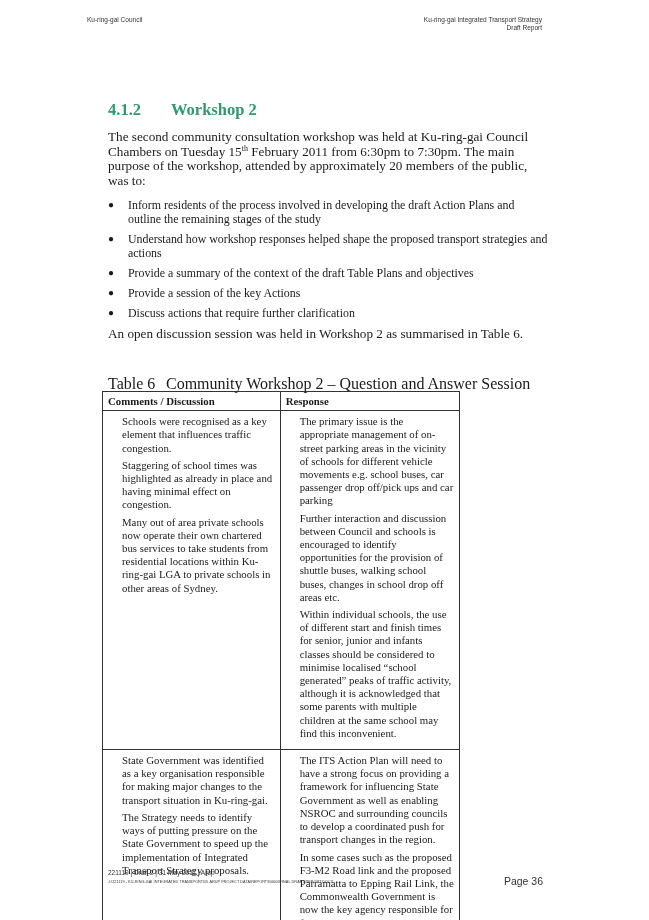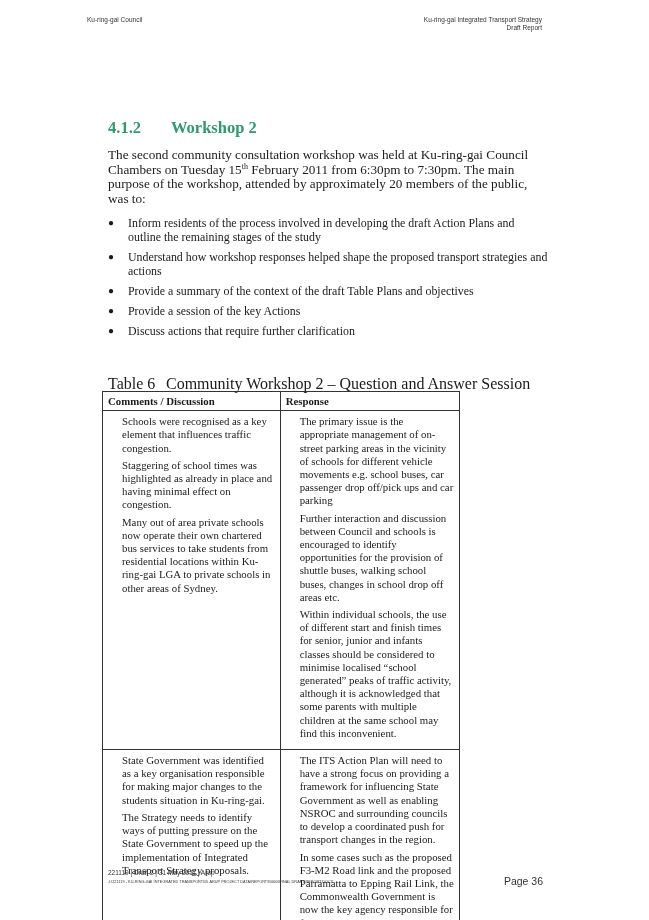--- a/index.html
+++ b/index.html
@@ -1,21 +1,21 @@
 <!DOCTYPE html>
 <html><head>
   <meta charset="utf-8">
   <style>
     html, body { margin: 0; padding: 0; background: #ffffff; }
     body { width: 649px; height: 920px; position: relative; overflow: hidden; color: #1a1a1a; }
     .hdr { position: absolute; font-family: "Liberation Sans", sans-serif; font-size: 6.5px; color: #333; line-height: 8px; }
     .hdr-left { left: 87px; top: 16px; }
     .hdr-right { right: 107px; top: 16px; text-align: right; }
     .content { position: absolute; left: 108px; top: 100px; width: 440px; font-family: "Liberation Serif", serif; }
-    .section-title { color: #2e9a6e; font-weight: bold; font-size: 16.5px; margin: 18px 0 10px 0; display: flex; }
+    .section-title { color: #2e9a6e; font-weight: bold; font-size: 16.5px; margin: 0 0 10px 0; display: flex; }
     .section-num { width: 63px; }
     .intro { font-size: 13.2px; line-height: 14.5px; margin: 0 0 10px 0; }
     .intro sup { font-size: 8px; line-height: 0; }
     ul.bullets { list-style: none; padding: 0; margin: 0 0 6px 0; }
     ul.bullets li { position: relative; padding-left: 20px; font-size: 11.9px; line-height: 14px; margin-bottom: 6px; }
     ul.bullets li .dot { position: absolute; left: 0; top: 0; font-size: 10px; }
     .closing { font-size: 13.2px; line-height: 15px; margin: 0; }
     .table-caption { position: absolute; left: 108px; top: 375px; font-family: "Liberation Serif", serif; font-size: 16px; display: flex; }
     .caption-num { width: 58px; }
     table.qa { position: absolute; left: 102px; top: 391px; width: 358px; border-collapse: collapse; font-family: "Liberation Serif", serif; font-size: 10.8px; line-height: 13.2px; }
@@ -44,20 +44,21 @@
     <span>Workshop 2</span>
   </h2>
   <p class="intro"><span>The second community consultation workshop was held at Ku-ring-gai Council Chambers on Tuesday 15</span><sup>th</sup><span> February 2011 from 6:30pm to 7:30pm. The main purpose of the workshop, attended by approximately 20 members of the public, was to:</span></p>
   <ul class="bullets">
     <li><span class="dot">●</span><span>Inform residents of the process involved in developing the draft Action Plans and outline the remaining stages of the study</span></li>
     <li><span class="dot">●</span><span>Understand how workshop responses helped shape the proposed transport strategies and actions</span></li>
     <li><span class="dot">●</span><span>Provide a summary of the context of the draft Table Plans and objectives</span></li>
     <li><span class="dot">●</span><span>Provide a session of the key Actions</span></li>
     <li><span class="dot">●</span><span>Discuss actions that require further clarification</span></li>
   </ul>
+  <p class="closing">An open discussion session was held in Workshop 2 as summarised in Table 6.</p>
 </div>
 
 <div class="table-caption">
   <span class="caption-num">Table 6</span>
   <span>Community Workshop 2 – Question and Answer Session</span>
 </div>
 
 <table class="qa">
   <colgroup>
       <col class="c1">
@@ -77,21 +78,21 @@
         <p>Many out of area private schools now operate their own chartered bus services to take students from residential locations within Ku-ring-gai LGA to private schools in other areas of Sydney.</p>
       </td>
       <td>
         <p>The primary issue is the appropriate management of on-street parking areas in the vicinity of schools for different vehicle movements e.g. school buses, car passenger drop off/pick ups and car parking</p>
         <p>Further interaction and discussion between Council and schools is encouraged to identify opportunities for the provision of shuttle buses, walking school buses, changes in school drop off areas etc.</p>
         <p>Within individual schools, the use of different start and finish times for senior, junior and infants classes should be considered to minimise localised “school generated” peaks of traffic activity, although it is acknowledged that some parents with multiple children at the same school may find this inconvenient.</p>
       </td>
     </tr>
     <tr>
       <td>
-        <p>State Government was identified as a key organisation responsible for making major changes to the students situation in Ku-ring-gai.</p>
+        <p>State Government was identified as a key organisation responsible for making major changes to the transport situation in Ku-ring-gai.</p>
         <p>The Strategy needs to identify ways of putting pressure on the State Government to speed up the implementation of Integrated Transport Strategy proposals.</p>
       </td>
       <td>
         <p>The ITS Action Plan will need to have a strong focus on providing a framework for influencing State Government as well as enabling NSROC and surrounding councils to develop a coordinated push for transport changes in the region.</p>
         <p>In some cases such as the proposed F3-M2 Road link and the proposed Parramatta to Epping Rail Link, the Commonwealth Government is now the key agency responsible for funding the project so liaison is required at that level of government also.</p>
       </td>
     </tr>
   </tbody>
 </table>
 

